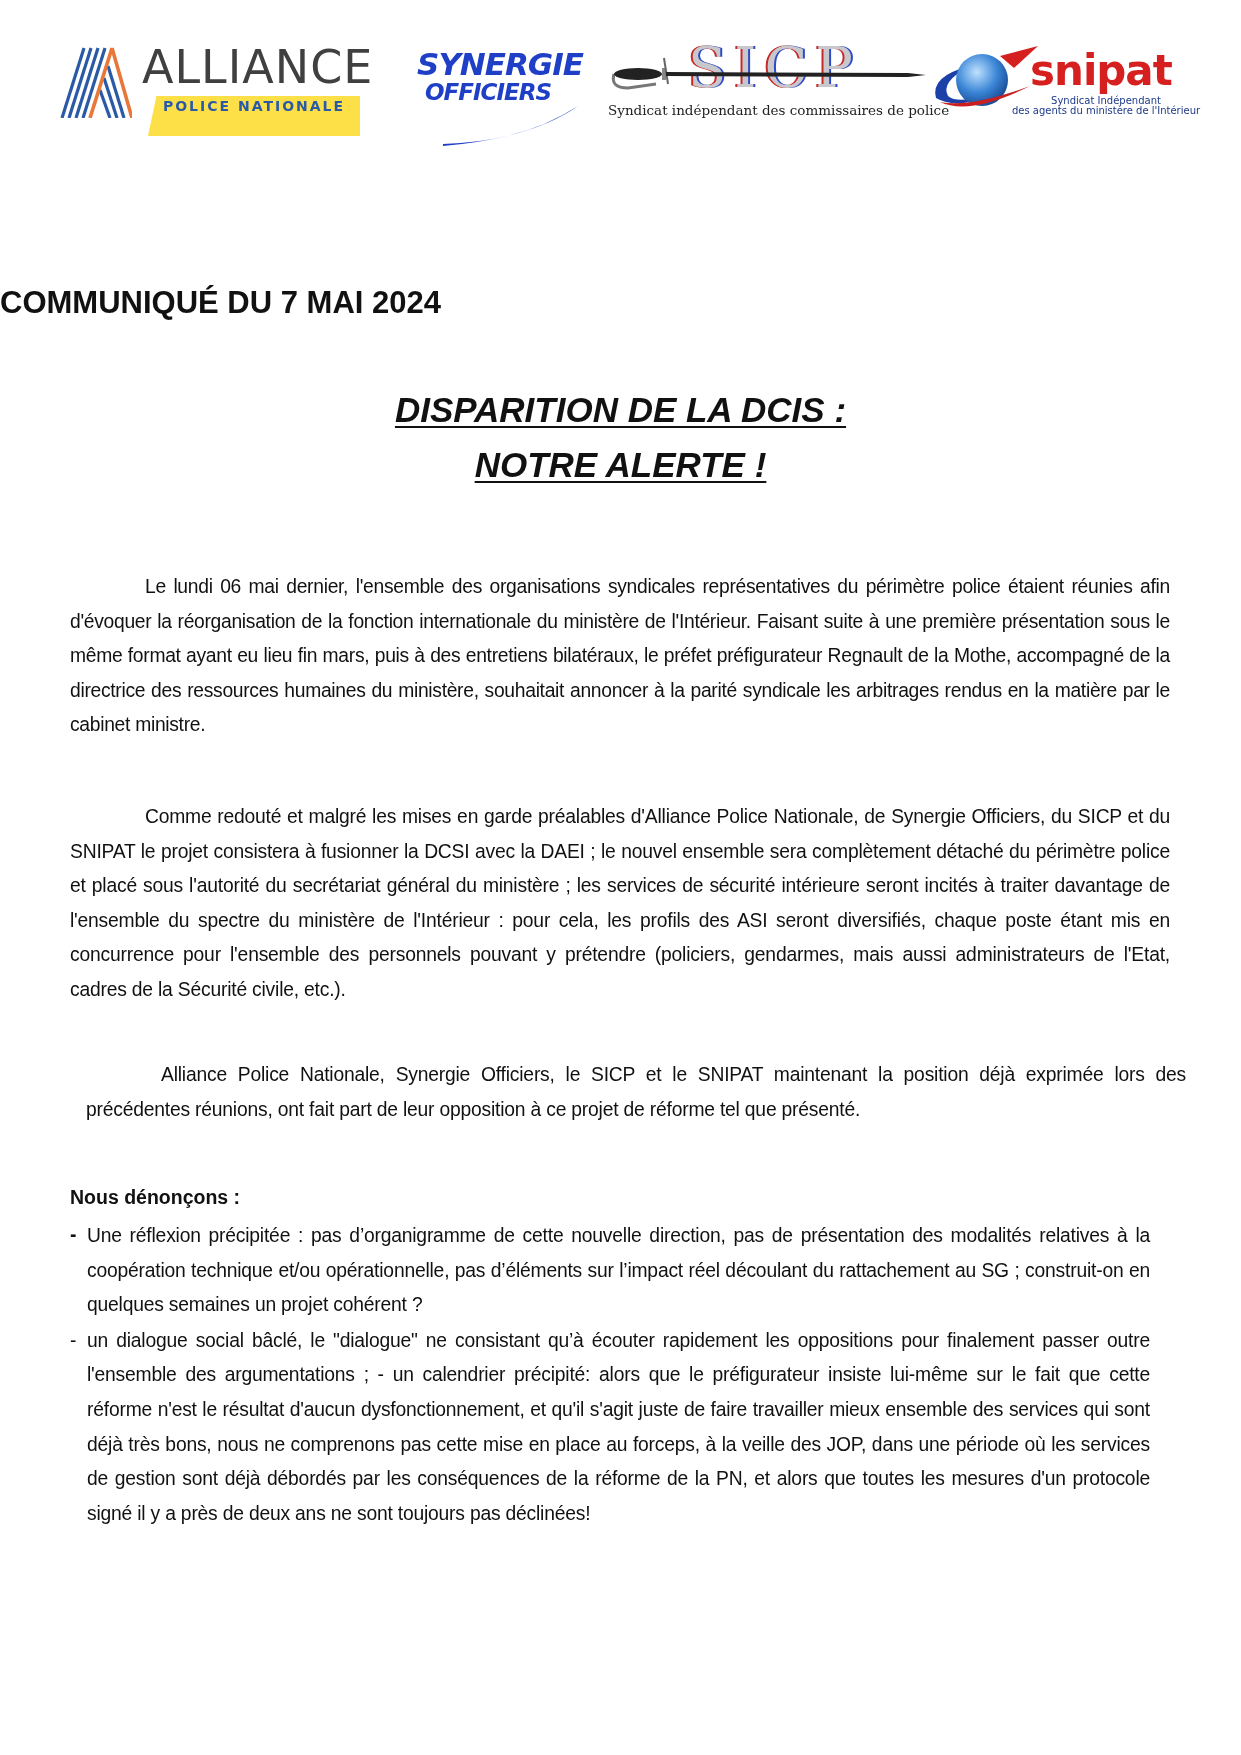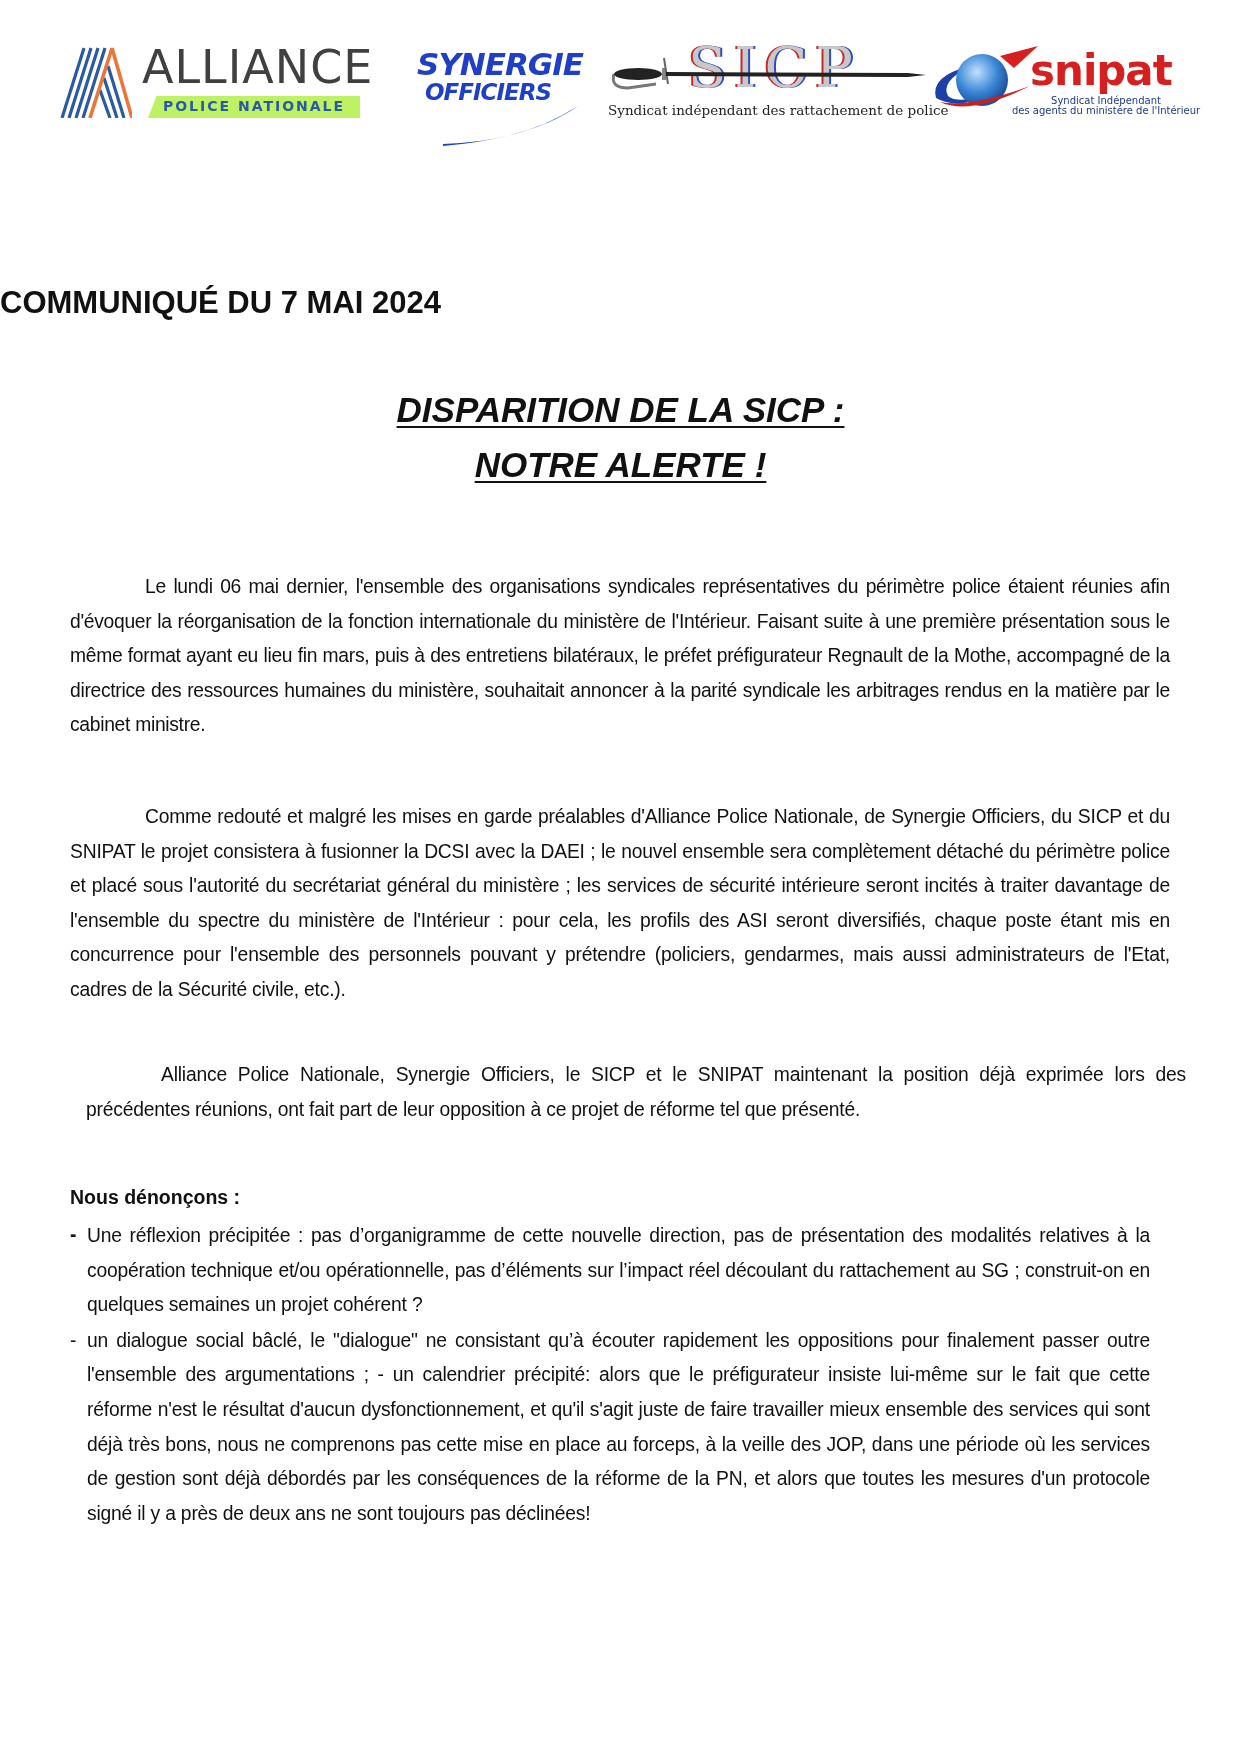--- a/index.html
+++ b/index.html
@@ -28,22 +28,22 @@
     
     .logo-alliance { left: 0; top: 6px; width: 300px; height: 72px; }
     .alliance-mark { position: absolute; left: 0; top: 0; width: 72px; height: 72px; }
     .alliance-word {
       position: absolute; left: 82px; top: -4px;
       font-size: 46px; letter-spacing: 1px; color: #404040;
       font-family: "DejaVu Sans", sans-serif; font-weight: normal;
       line-height: 50px;
     }
     .alliance-band {
-      position: absolute; left: 88px; top: 50px; width: 212px; height: 22px;
-      background: #bef264;
+      position: absolute; left: 88px; top: 50px; width: 212px; height: 40px;
+      background: #fde047;
       clip-path: polygon(4% 0, 100% 0, 100% 100%, 0 100%);
     }
     .alliance-band-text {
       position: absolute; left: 0; right: 0; top: 2px; text-align: center;
       font-size: 14px; font-weight: bold; color: #2a5aa6; letter-spacing: 2px;
       font-family: "DejaVu Sans", sans-serif;
     }
 
     
     .logo-synergie { left: 333px; top: 8px; width: 190px; height: 100px; text-align: right; }
@@ -172,21 +172,21 @@
     <div class="sicp-word">
       <span class="s">SICP</span>
     </div>
     <svg class="sicp-sword" viewBox="0 0 320 40">
       <path d="M6 20 Q 2 34 20 34 L 48 30" stroke="#777" stroke-width="3" fill="none"></path>
       <ellipse cx="30" cy="20" rx="24" ry="6" fill="#222"></ellipse>
       <rect x="54" y="14" width="4" height="12" fill="#888"></rect>
       <line x1="56" y1="4" x2="60" y2="30" stroke="#666" stroke-width="2"></line>
       <path d="M58 18 L 300 19 L 318 21 L 300 23 L 58 22 Z" fill="#222"></path>
     </svg>
-    <div class="sicp-caption">Syndicat indépendant des rattachement de police</div>
+    <div class="sicp-caption">Syndicat indépendant des commissaires de police</div>
   </div>
 
   <div class="logo logo-snipat">
     <svg class="snipat-globe" viewBox="0 0 110 70">
       <defs>
         <radialGradient id="gg" cx="40%" cy="35%" r="65%">
           <stop offset="0%" stop-color="#bfe1ff"></stop>
           <stop offset="60%" stop-color="#3b86d6"></stop>
           <stop offset="100%" stop-color="#1b4f9a"></stop>
         </radialGradient>
@@ -198,21 +198,21 @@
     </svg>
     <span class="snipat-word">snipat</span>
     <div class="snipat-caption">
       <div>Syndicat    Indépendant</div>
       <div>des agents du ministère de l'Intérieur</div>
     </div>
   </div>
 </div>
 
 <div class="comm-title">COMMUNIQUÉ DU 7 MAI 2024</div>
-<div class="headline headline-1">DISPARITION DE LA SICP :</div>
+<div class="headline headline-1">DISPARITION DE LA DCIS :</div>
 <div class="headline headline-2">NOTRE ALERTE !</div>
 
 <p class="body-text p-intro indent" style="margin:0;">Le lundi 06 mai dernier, l'ensemble des organisations syndicales représentatives du périmètre police étaient réunies afin d'évoquer la réorganisation de la fonction internationale du ministère de l'Intérieur. Faisant suite à une première présentation sous le même format ayant eu lieu fin mars, puis à des entretiens bilatéraux, le préfet préfigurateur Regnault de la Mothe, accompagné de la directrice des ressources humaines du ministère, souhaitait annoncer à la parité syndicale les arbitrages rendus en la matière par le cabinet ministre.</p>
 <p class="body-text p2 indent" style="margin:0;">Comme redouté et malgré les mises en garde préalables d'Alliance Police Nationale, de Synergie Officiers, du SICP et du SNIPAT le projet consistera à fusionner la DCSI avec la DAEI ; le nouvel ensemble sera complètement détaché du périmètre police et placé sous l'autorité du secrétariat général du ministère ; les services de sécurité intérieure seront incités à traiter davantage de l'ensemble du spectre du ministère de l'Intérieur : pour cela, les profils des ASI seront diversifiés, chaque poste étant mis en concurrence pour l'ensemble des personnels pouvant y prétendre (policiers, gendarmes, mais aussi administrateurs de l'Etat, cadres de la Sécurité civile, etc.).</p>
 <p class="body-text p3 indent" style="margin:16px;">Alliance Police Nationale, Synergie Officiers, le SICP et le SNIPAT maintenant la position déjà exprimée lors des précédentes réunions, ont fait part de leur opposition à ce projet de réforme tel que présenté.</p>
 
 <div class="denounce-title">Nous dénonçons :</div>
 
 <ul class="denounce-list">
   <li class="item-0">

